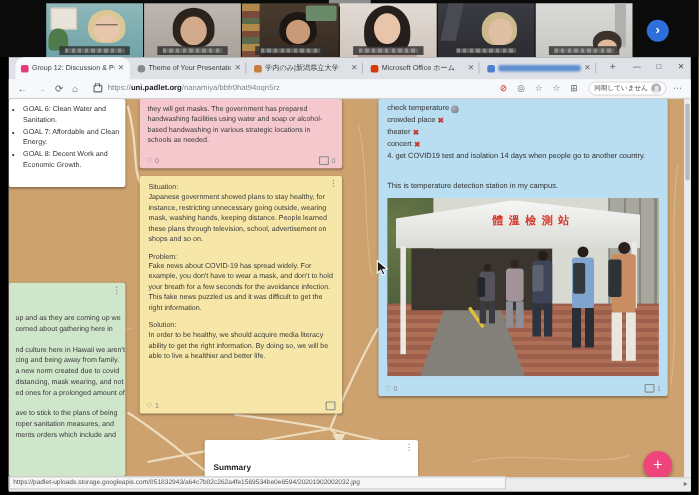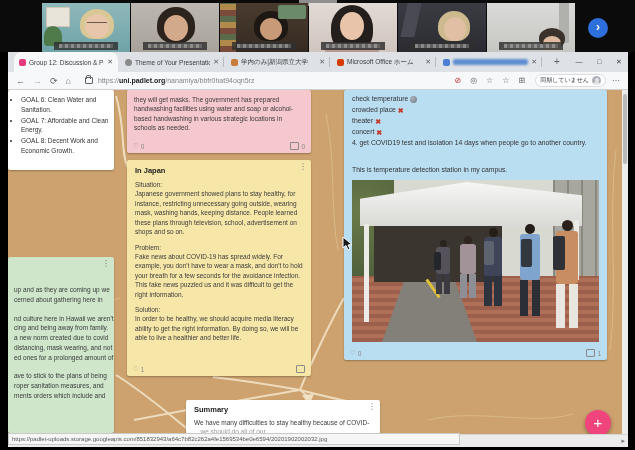--- a/index.html
+++ b/index.html
@@ -102,21 +102,21 @@
      color:#d7382c;font-weight:bold;font-size:10px;letter-spacing:5px;white-space:nowrap}
   .banneren{position:absolute;left:34px;top:27px;width:198px;height:12px;background:#d7382c;
      color:#fff;font-size:7.5px;text-align:center;line-height:12px;white-space:nowrap}
   .dash{position:absolute;left:70px;bottom:52px;width:22px;height:3px;background:#e0c23a;transform:rotate(55deg)}
   .pe{position:absolute;display:flex;flex-direction:column}
   .pe .head{border-radius:50%;margin:0 auto}
   .pe .torso{flex:1;border-radius:3px}
   .pe .pack{position:absolute;border-radius:2px}
 
   .summary{left:178px;top:310px;width:194px;height:34px;background:#fff;padding:5px 8px}
-  .summary h3{margin:0 0 4px 0;font-size:7.5px;color:#222}
+  .summary h3{margin:15px 0 4px 0;font-size:7.5px;color:#222}
 
   .fab{position:absolute;left:577px;top:320px;width:26px;height:26px;border-radius:50%;background:#f0457c;
        color:#fff;font-size:15px;text-align:center;line-height:25px;box-shadow:0 2px 4px rgba(0,0,0,.35)}
 
   
   .vscroll{position:absolute;left:614px;top:38px;width:6px;height:344px;background:#ececec}
   .vthumb{position:absolute;left:1px;top:4px;width:4px;height:70px;background:#b9b9b9;border-radius:2px}
   .hscroll{position:absolute;left:0;top:382px;width:620px;height:12px;background:#ececec;border-top:1px solid #d5d5d5}
   .hthumb{position:absolute;left:150px;top:3px;width:260px;height:6px;background:#c2c2c2;border-radius:3px}
   .harrow{position:absolute;right:3px;top:0;font-size:7px;color:#777;line-height:12px}
@@ -285,21 +285,20 @@
           </span>
         <span class="cmt">
             <i></i>
             <span>0</span>
           </span>
       </div>
     </div>
 
     <div class="card yellow">
       <span class="kebab">⋮</span>
-      <h3>In Japan</h3>
       <div class="sect body-txt"><span class="lbl">Situation:</span><span>Japanese government showed plans to stay healthy, for instance, restricting unnecessary going outside, wearing mask, washing hands, keeping distance. People learned these plans through television, school, advertisement on shops and so on.</span></div>
       <div class="sect body-txt"><span class="lbl">Problem:</span><span>Fake news about COVID-19 has spread widely. For example, you don't have to wear a mask, and don't to hold your breath for a few seconds for the avoidance infection. This fake news puzzled us and it was difficult to get the right information.</span></div>
       <div class="sect body-txt"><span class="lbl">Solution:</span><span>In order to be healthy, we should acquire media literacy ability to get the right information. By doing so, we will be able to live a healthier and better life.</span></div>
       <div class="cfoot">
         <span class="hrt">
             <span>♡</span>
             <span>1</span>
           </span>
         <span class="cmt">
             <i></i>
@@ -347,20 +346,21 @@
 
       <div class="photo">
         <div class="foliage"></div>
         <div class="bldg"></div>
         <div class="ground"></div>
         <div class="path"></div>
         <div class="canopy"></div>
         <div class="tentin"></div>
         <div class="pole" style="left:12px;top:44px;height:98px"></div>
         <div class="pole" style="left:222px;top:40px;height:60px"></div>
+        <div class="bannerzh">體溫檢測站</div>
         <div class="dash"></div>
 
         <div class="pe" style="left:84px;bottom:48px;width:14px;height:54px">
           <div class="head" style="width:7px;height:7px;background:#2a2320"></div>
           <div class="torso" style="background:#56525c"></div>
           <div style="height:20px;background:linear-gradient(90deg,#3a3a40 42%,transparent 42% 58%,#3a3a40 58%)"></div>
           <div class="pack" style="left:-2px;top:12px;width:7px;height:18px;background:#23262b"></div>
         </div>
         <div class="pe" style="left:108px;bottom:44px;width:16px;height:62px">
           <div class="head" style="width:8px;height:8px;background:#30261f"></div>

